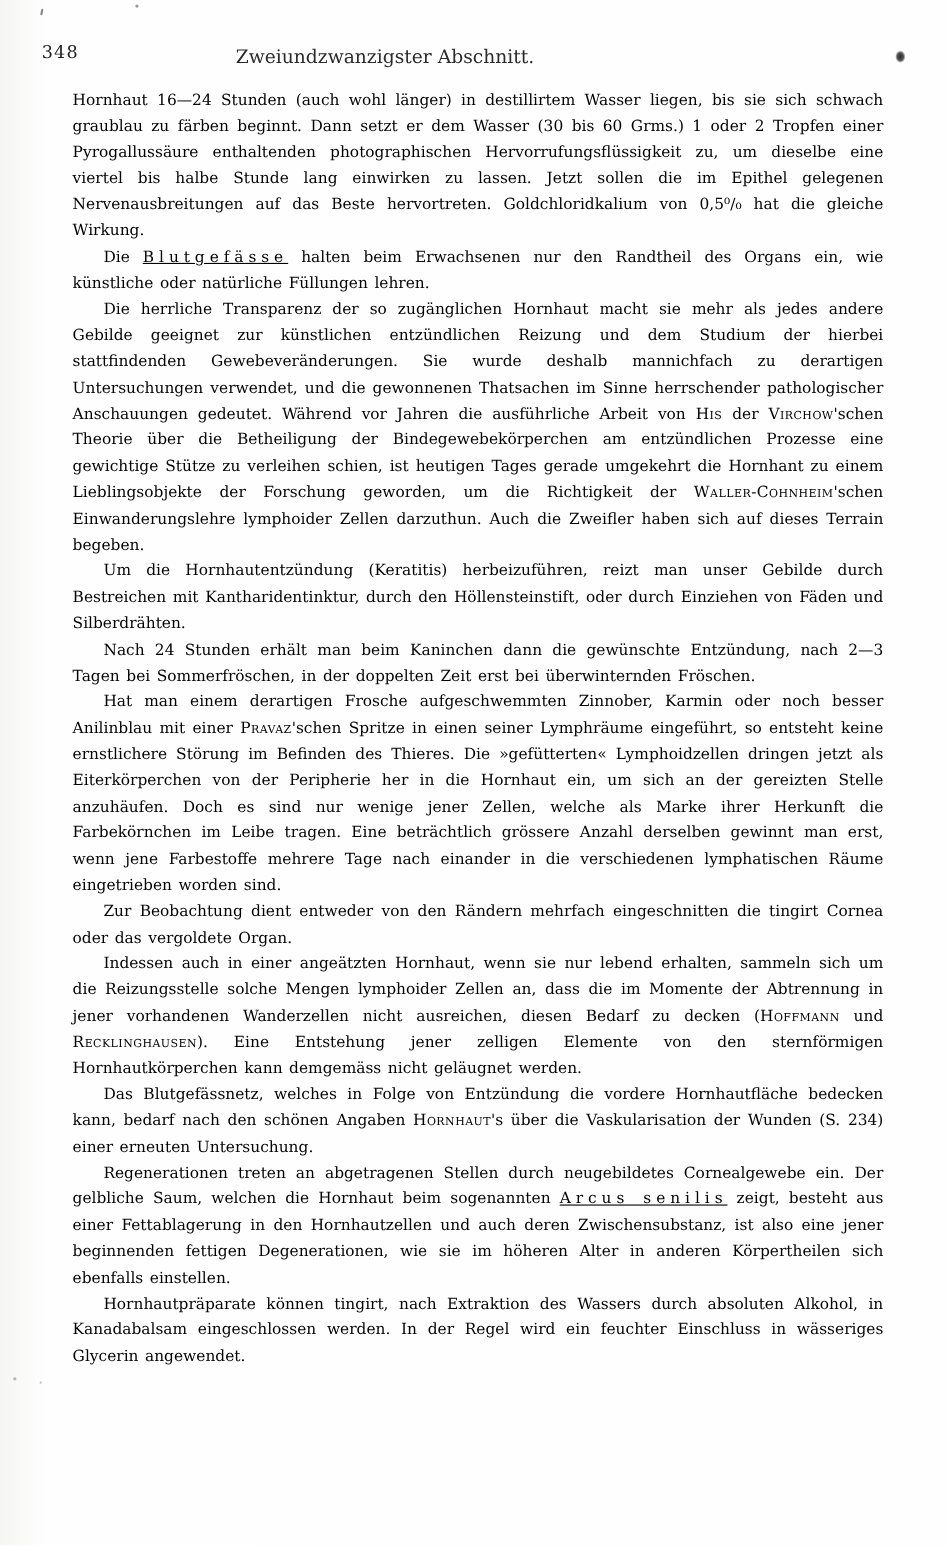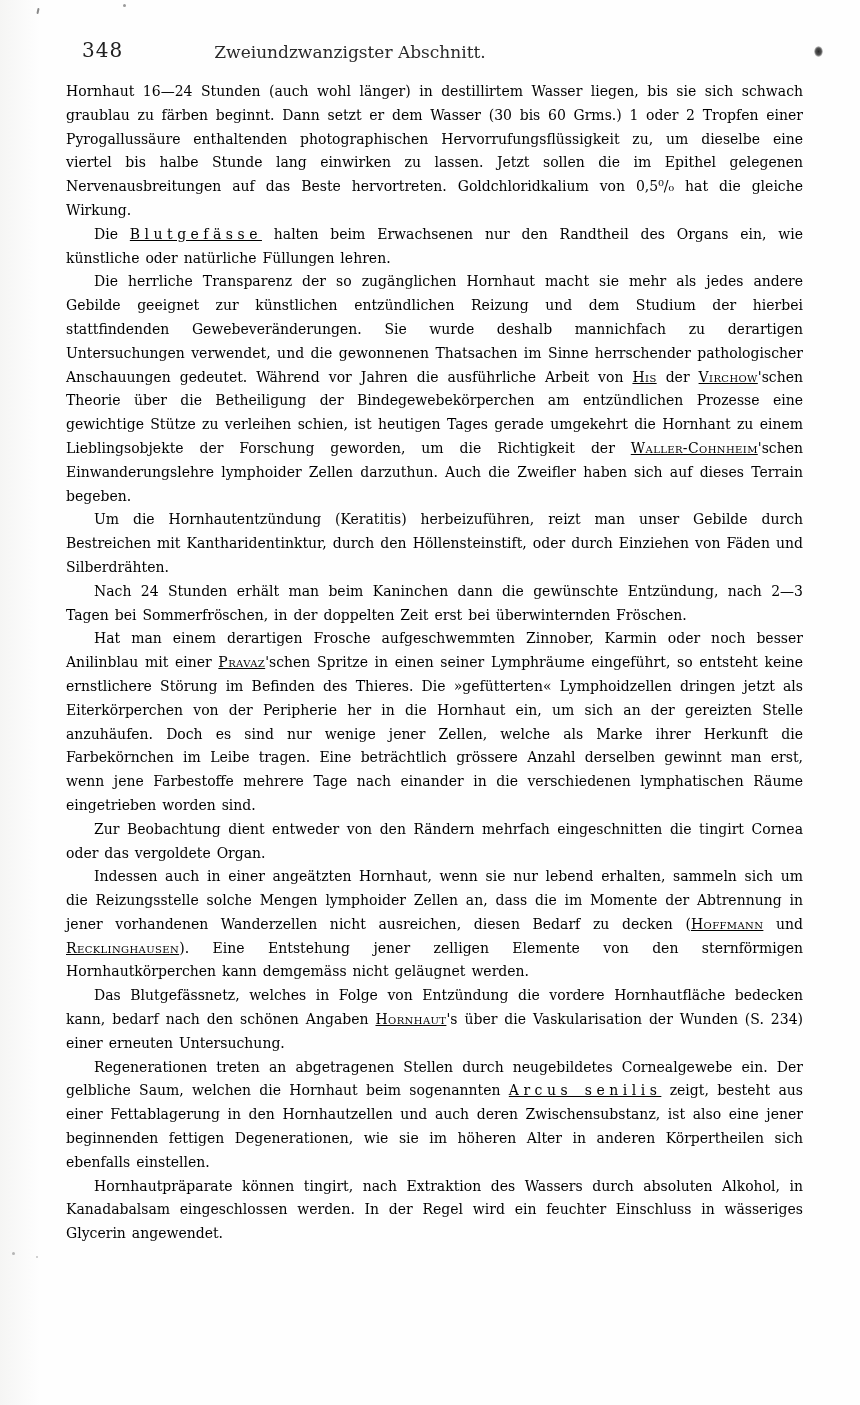--- a/index.html
+++ b/index.html
@@ -20,24 +20,23 @@
   .edge-shade {
     position: absolute;
     left: 0; top: 0;
     width: 40px; height: 1405px;
     background: linear-gradient(to right, #f5f5f4, rgba(255,255,255,0));
   }
   .page-number {
     position: absolute;
     left: 38px;
     top: 38px;
-    font-size: 20px;
+    font-size: 16px;
     letter-spacing: 1px;
     color: #222;
-    margin-left: 44px;
   }
   .running-head {
     position: absolute;
     left: 0;
     top: 42px;
     width: 700px;
     text-align: center;
     font-size: 17px;
     color: #2a2a2a;
   }
@@ -51,21 +50,21 @@
     text-align: justify;
     color: #000000;
   }
   .para {
     margin: 0;
     padding: 0;
     word-spacing: 1.5px;
   }
   .para.indent { text-indent: 28px; }
   .spaced { letter-spacing: 0.32em; text-decoration: underline; }
-  .sc { font-variant: small-caps; letter-spacing: 0.4px; text-decoration: underline; }
+  .sc { font-variant: small-caps; letter-spacing: 0.4px; }
   
   .ink-dot {
     position: absolute;
     left: 814px; top: 46px;
     width: 9px; height: 11px;
     border-radius: 50%;
     background: radial-gradient(ellipse at center, #2b2b2b 0%, #555 45%, rgba(90,90,90,0) 75%);
   }
   .speck-a {
     position: absolute;

